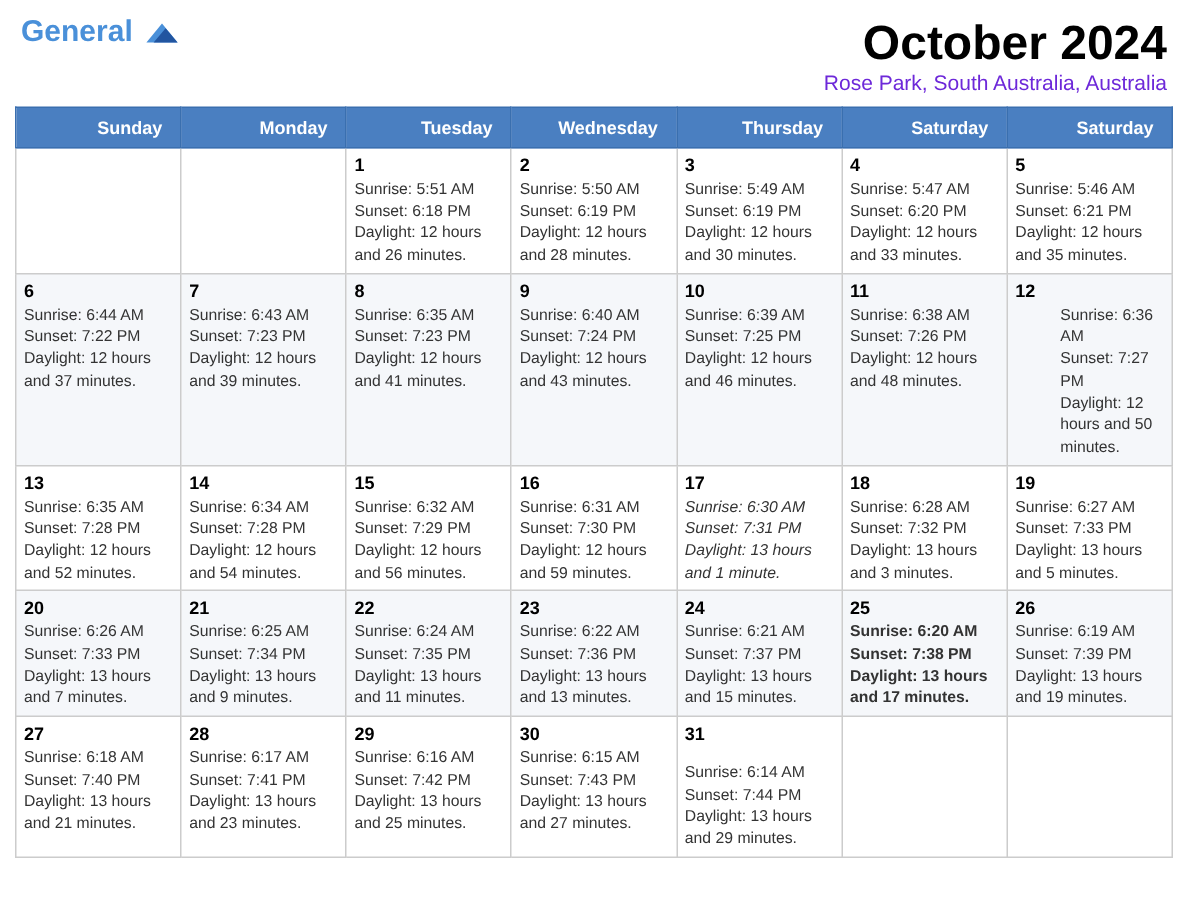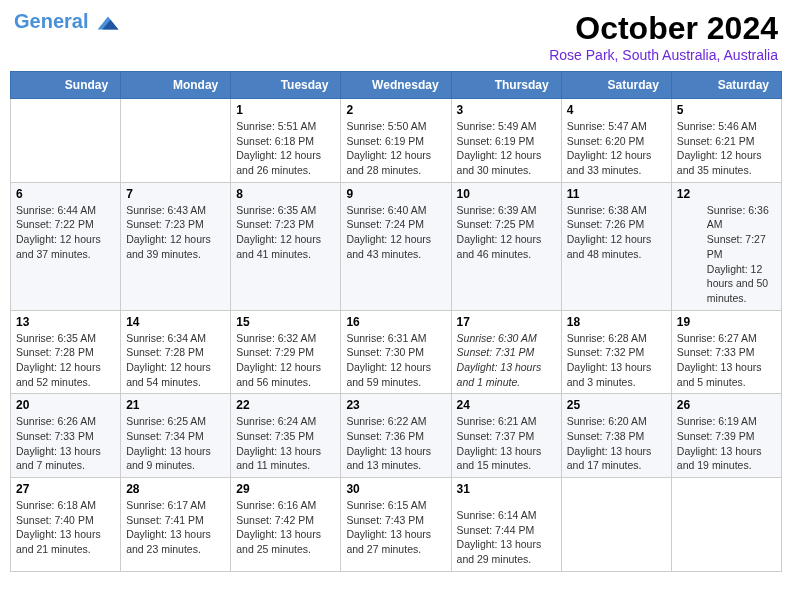--- a/index.html
+++ b/index.html
@@ -269,21 +269,21 @@
 Daylight: 13 hours and 13 minutes.</div>
         </td>
         <td>
           <span class="day-number">24</span>
           <div class="day-info" style="white-space: pre-line;">Sunrise: 6:21 AM
 Sunset: 7:37 PM
 Daylight: 13 hours and 15 minutes.</div>
         </td>
         <td>
           <span class="day-number">25</span>
-          <div class="day-info" style="white-space: pre-line;">Sunrise: 6:20 AM
+          <div class="day-info" style="white-space: pre-line; font-weight: bold;">Sunrise: 6:20 AM
 Sunset: 7:38 PM
 Daylight: 13 hours and 17 minutes.</div>
         </td>
         <td>
           <span class="day-number">26</span>
           <div class="day-info" style="white-space: pre-line;">Sunrise: 6:19 AM
 Sunset: 7:39 PM
 Daylight: 13 hours and 19 minutes.</div>
         </td>
       </tr>

